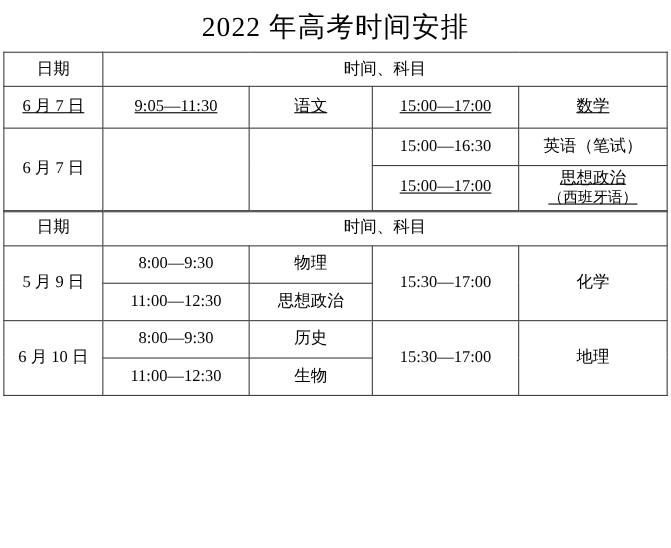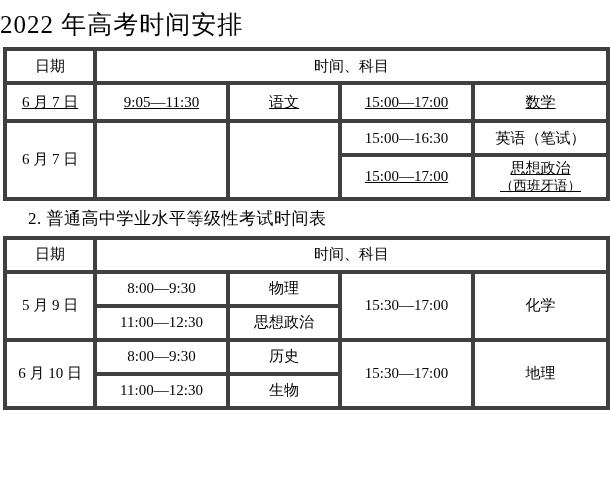--- a/index.html
+++ b/index.html
@@ -14,39 +14,40 @@
     color: #000000;
     overflow: hidden;
   }
   .page {
     width: 610px;
     height: 498px;
     position: relative;
     box-sizing: border-box;
   }
   .doc-title {
+    text-align: center;
     font-size: 25px;
     letter-spacing: 1px;
     margin: 8px 0 6px 0;
     font-weight: normal;
     font-family: "Liberation Serif", "DejaVu Serif", serif;
   }
   .section-heading {
     font-size: 17px;
     margin: 6px 0 6px 28px;
     letter-spacing: 0.5px;
   }
   table.sched {
     border-collapse: collapse;
     width: 604px;
     margin: 0 3px;
     table-layout: fixed;
   }
   table.sched td {
-    border: 4px solid #404040;
+    border: 1px solid #404040;
     text-align: center;
     vertical-align: middle;
     font-size: 15px;
     padding: 2px 1px;
     line-height: 1.25;
   }
   .r-head td { height: 26px; }
   .cell-tall { height: 38px; text-decoration: underline; }
   .cell-mid { height: 34px; }
   .two-line { line-height: 1.18; font-size: 14px; }
@@ -95,21 +96,20 @@
       <tr class="cell-tall">
         <td>15:00—17:00</td>
         <td class="two-line">
           <div>思想政治</div>
           <div class="sub">（西班牙语）</div>
         </td>
       </tr>
     </tbody>
   </table>
 
-  <div class="section-heading">2. 普通高中学业水平等级性考试时间表</div>
 
   <table class="sched">
     <colgroup>
       <col class="col-date">
         <col class="col-time1">
         <col class="col-subj1">
         <col class="col-time2">
         <col class="col-subj2">
     </colgroup>
     <tbody>

